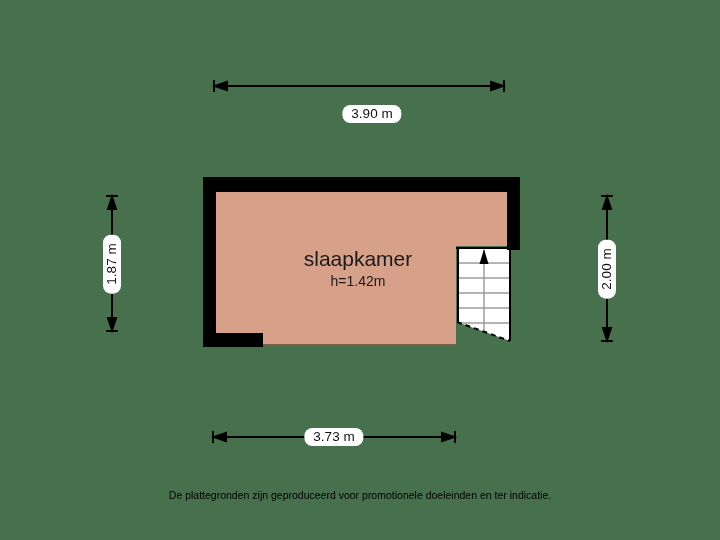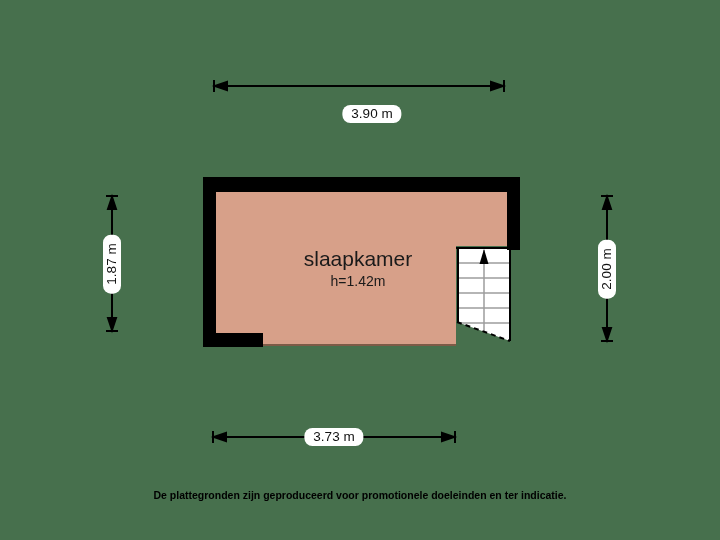--- a/index.html
+++ b/index.html
@@ -48,21 +48,21 @@
     line-height:16px;
   }
   .dim-pill.vertical{transform:translate(-50%,-50%) rotate(-90deg);}
   #dim-label-top{left:372px;top:86px;margin-top:28px;}
   #dim-label-bottom{left:334px;top:437px;}
   #dim-label-left{left:112px;top:264px;}
   #dim-label-right{left:607px;top:269px;}
   .footer-block{
     position:absolute;top:488px;left:0;width:720px;
     text-align:center;color:var(--text);
-    font-size:10.5px;font-weight:bold;line-height:14px;
+    font-size:10.5px;font-weight:normal;line-height:14px;
   }
 </style>
 </head>
 <body>
 
 <div id="canvas">
 
   <svg id="plan-svg" width="720" height="540" viewBox="0 0 720 540">
     <defs>
       <clipPath id="stairClip">

